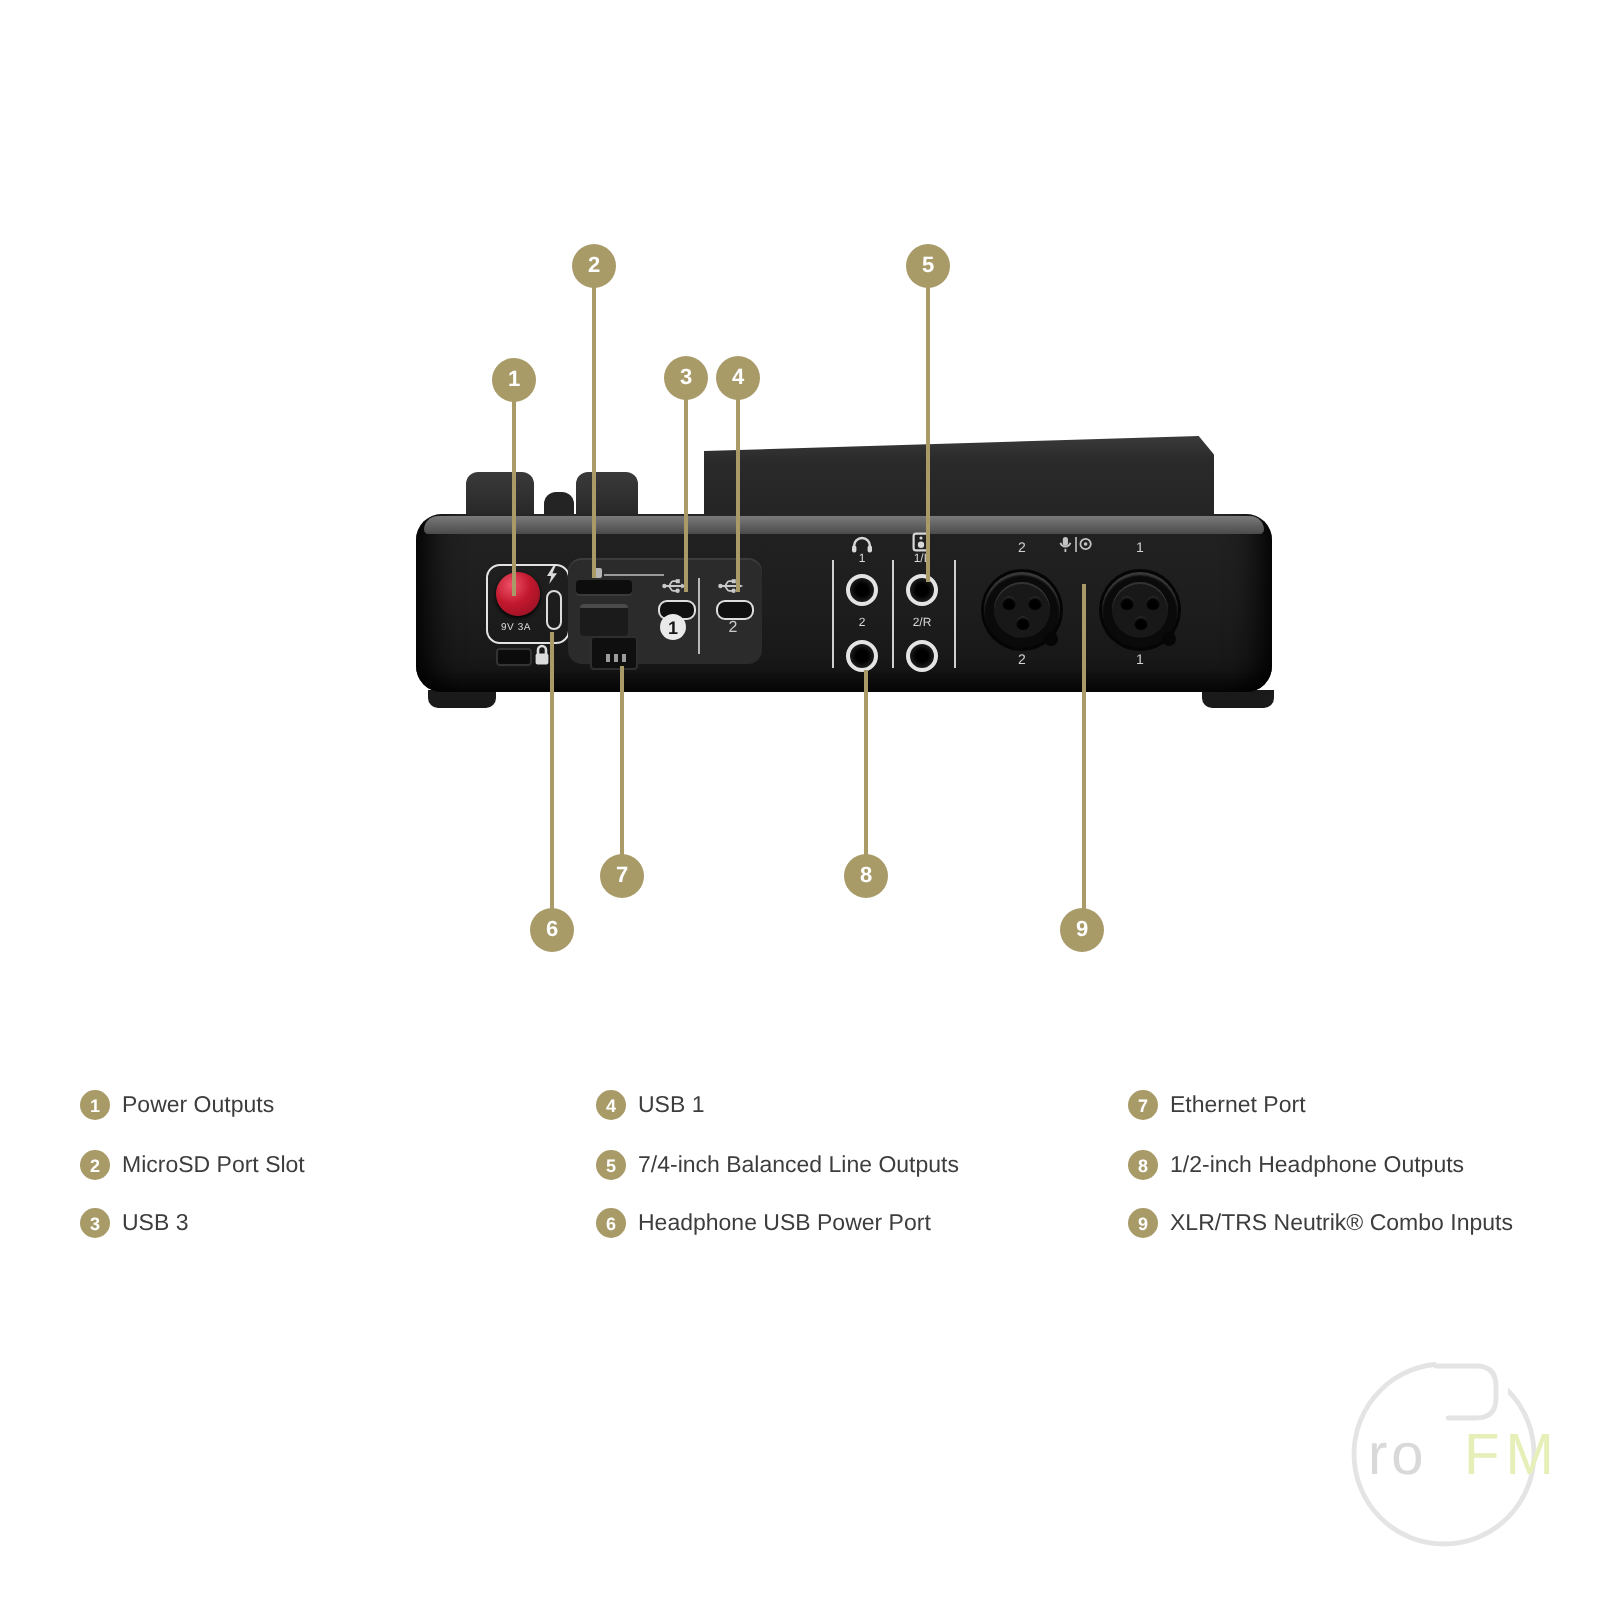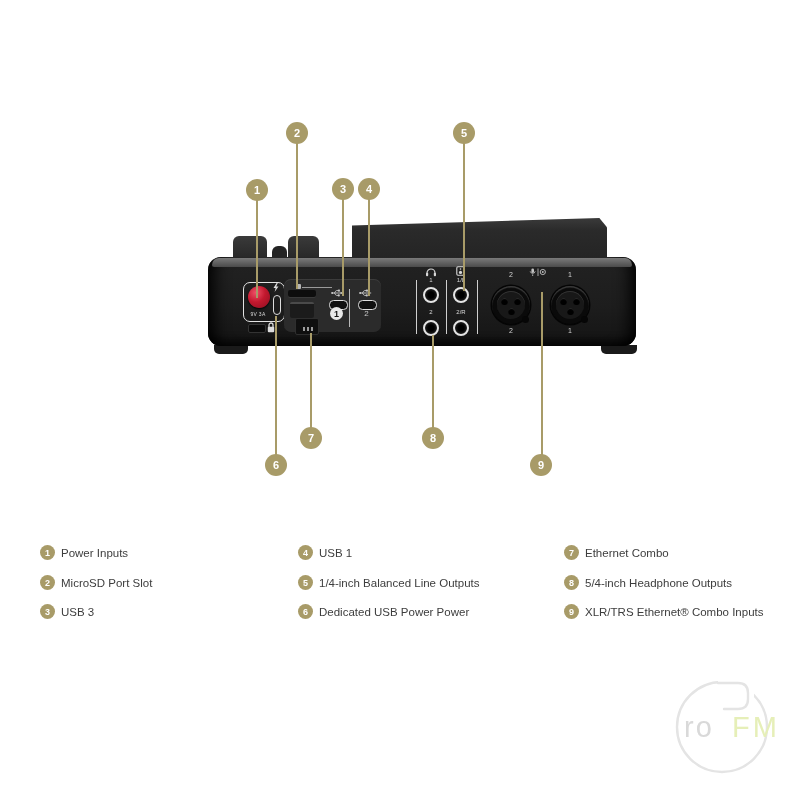--- a/index.html
+++ b/index.html
@@ -195,53 +195,53 @@
   <div class="c-circle" style="left:332px;top:178px;">3</div>
   <div class="c-circle" style="left:358px;top:178px;">4</div>
   <div class="c-circle" style="left:453px;top:122px;">5</div>
   <div class="c-circle" style="left:265px;top:454px;">6</div>
   <div class="c-circle" style="left:300px;top:427px;">7</div>
   <div class="c-circle" style="left:422px;top:427px;">8</div>
   <div class="c-circle" style="left:530px;top:454px;">9</div>
 
   <div class="legend-item" style="left:40px;top:545px;">
     <span class="legend-badge">1</span>
-    <span class="legend-label">Power Inputs</span>
+    <span class="legend-label">Power Outputs</span>
   </div>
   <div class="legend-item" style="left:40px;top:575px;">
     <span class="legend-badge">2</span>
     <span class="legend-label">MicroSD Port Slot</span>
   </div>
   <div class="legend-item" style="left:40px;top:604px;">
     <span class="legend-badge">3</span>
     <span class="legend-label">USB 3</span>
   </div>
   <div class="legend-item" style="left:298px;top:545px;">
     <span class="legend-badge">4</span>
     <span class="legend-label">USB 1</span>
   </div>
   <div class="legend-item" style="left:298px;top:575px;">
     <span class="legend-badge">5</span>
-    <span class="legend-label">1/4-inch Balanced Line Outputs</span>
+    <span class="legend-label">7/4-inch Balanced Line Outputs</span>
   </div>
   <div class="legend-item" style="left:298px;top:604px;">
     <span class="legend-badge">6</span>
-    <span class="legend-label">Dedicated USB Power Power</span>
+    <span class="legend-label">Headphone USB Power Port</span>
   </div>
   <div class="legend-item" style="left:564px;top:545px;">
     <span class="legend-badge">7</span>
-    <span class="legend-label">Ethernet Combo</span>
+    <span class="legend-label">Ethernet Port</span>
   </div>
   <div class="legend-item" style="left:564px;top:575px;">
     <span class="legend-badge">8</span>
-    <span class="legend-label">5/4-inch Headphone Outputs</span>
+    <span class="legend-label">1/2-inch Headphone Outputs</span>
   </div>
   <div class="legend-item" style="left:564px;top:604px;">
     <span class="legend-badge">9</span>
-    <span class="legend-label">XLR/TRS Ethernet® Combo Inputs</span>
+    <span class="legend-label">XLR/TRS Neutrik® Combo Inputs</span>
   </div>
 
   <svg class="watermark" width="144" height="126" viewBox="0 0 144 126">
     <circle cx="66" cy="61" r="45" stroke="#e4e4e4" stroke-width="2.4" fill="none"></circle>
     <rect x="62" y="8" width="36" height="40" fill="#ffffff"></rect>
     <path d="M62 17 H82 Q92 17 92 27 V33 Q92 43 82 43 H68" stroke="#e4e4e4" stroke-width="2.4" fill="none" stroke-linecap="round"></path>
     <text x="28" y="71" font-size="29" letter-spacing="2" fill="#d9d9d9">ro</text>
     <text x="76" y="71" font-size="29" letter-spacing="3" fill="#e6efb8">FM</text>
   </svg>
 

